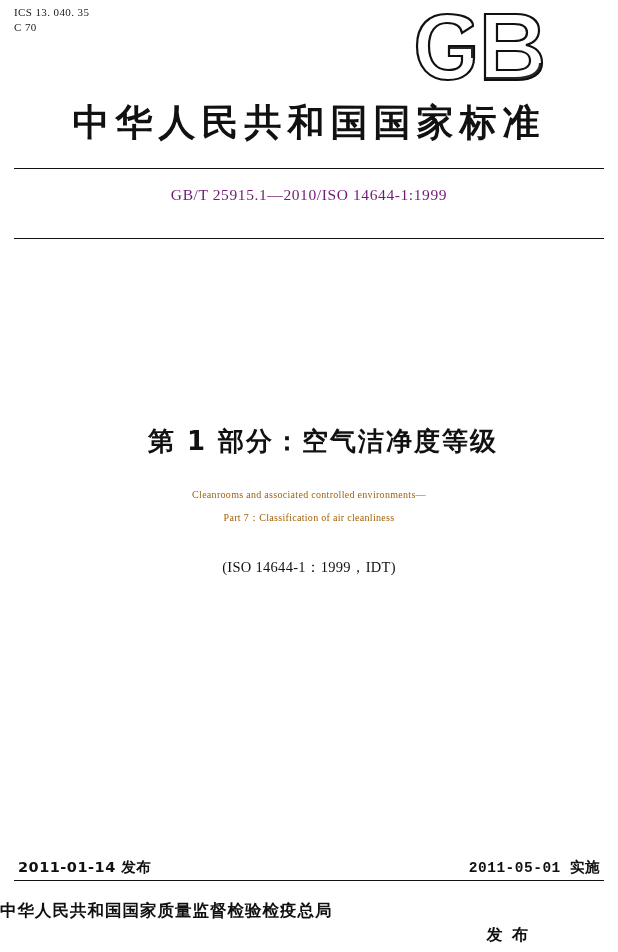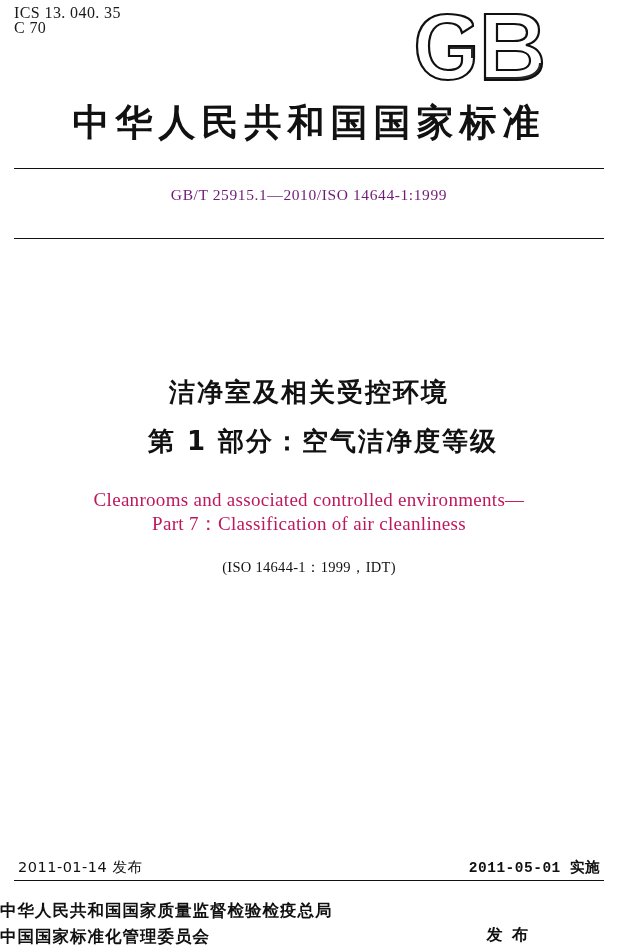--- a/index.html
+++ b/index.html
@@ -19,21 +19,21 @@
     overflow: hidden;
     box-sizing: border-box;
   }
 
   
   .ics-block {
     position: absolute;
     left: 14px;
     top: 5px;
     font-family: "Liberation Serif", serif;
-    font-size: 16px;
+    font-size: 11px;
     line-height: 15px;
     letter-spacing: 0.4px;
     color: #1a1a1a;
   }
 
   
   .gb-logo {
     position: absolute;
     right: 62px;
     top: 12px;
@@ -92,23 +92,23 @@
   }
   .cn-title-1 { top: 375px; }
   .cn-title-2 { top: 424px; padding-left: 28px; }
 
   .en-title {
     position: absolute;
     left: 0;
     right: 0;
     text-align: center;
     font-family: "Liberation Serif", serif;
-    font-size: 19px;
+    font-size: 10px;
     letter-spacing: 0.3px;
-    color: #be185d;
+    color: #a16207;
   }
   .en-title-1 { top: 489px; }
   .en-title-2 { top: 511px; }
 
   .iso-ref {
     position: absolute;
     left: 0;
     right: 0;
     top: 558px;
     text-align: center;
@@ -124,21 +124,21 @@
     left: 14px;
     right: 14px;
     top: 880px;
     border-top: 1.8px solid #111;
   }
   .date-left {
     position: absolute;
     left: 18px;
     top: 858px;
     font-family: "DejaVu Sans", sans-serif;
-    font-weight: normal;
+    font-weight: bold;
     font-size: 14.5px;
     letter-spacing: 0.5px;
     color: #111;
   }
   .date-right {
     position: absolute;
     right: 18px;
     top: 858px;
     font-family: Liberation Mono, monospace;
     font-weight: bold;
@@ -206,30 +206,28 @@
       </g>
     </svg>
   </div>
 
   <div class="nat-title">中华人民共和国国家标准</div>
 
   <div class="rule rule-top"></div>
   <div class="std-no">GB/T 25915.1—2010/ISO 14644-1:1999</div>
   <div class="rule rule-bottom"></div>
 
-  <div class="cn-title cn-title-1">洁净室及相关受控环境</div>
   <div class="cn-title cn-title-2">第 1 部分：空气洁净度等级</div>
   <div class="en-title en-title-1">Cleanrooms and associated controlled environments—</div>
   <div class="en-title en-title-2">Part 7：Classification of air cleanliness</div>
   <div class="iso-ref">(ISO 14644-1：1999，IDT)</div>
 
   <div class="date-left">2011-01-14 发布</div>
   <div class="date-right">2011-05-01 实施</div>
   <div class="footer-rule"></div>
 
 
   <div class="issuer">
     <span class="issuer-line">中华人民共和国国家质量监督检验检疫总局</span>
-    <span class="issuer-line">中国国家标准化管理委员会</span>
   </div>
   <div class="publish-word">发 布</div>
 
 </div>
 
 </body></html>

